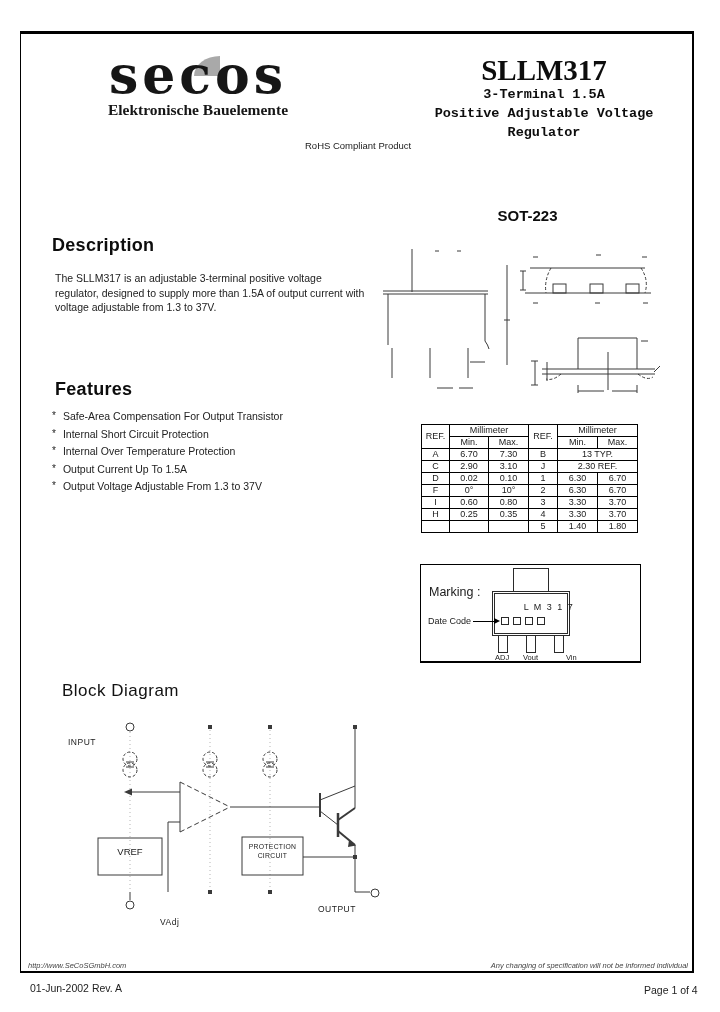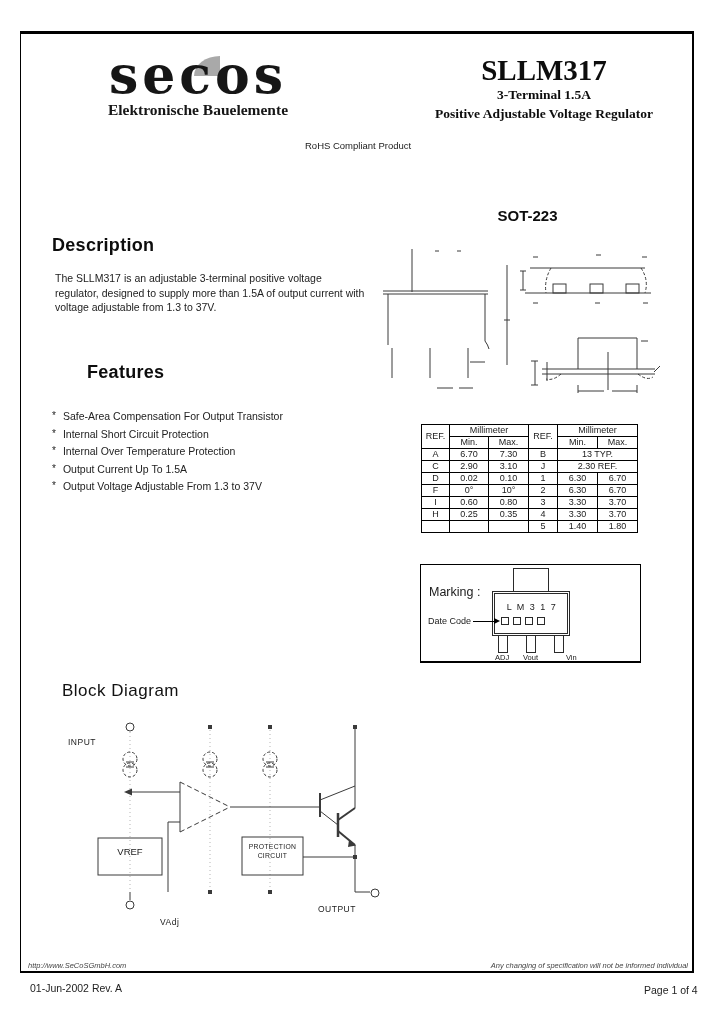--- a/index.html
+++ b/index.html
@@ -11,21 +11,21 @@
   
   .logo-wrap{left:98px;top:50px;width:200px;height:52px;text-align:center;}
   .logo-wedge{position:absolute;left:96px;top:6px;width:26px;height:20px;background:#a9a9a9;
               border-radius:100% 0 0 0;}
   .logo-text{position:relative;font-family:"DejaVu Serif",serif;font-weight:bold;font-size:52px;
              letter-spacing:4px;line-height:50px;color:#161616;}
   .logo-sub{left:98px;top:101px;width:200px;text-align:center;font-family:"Liberation Serif","DejaVu Serif",serif;
             font-weight:bold;font-size:15.5px;color:#161616;}
   .title-block{left:415px;top:55px;width:258px;text-align:center;font-family:"Liberation Serif","DejaVu Serif",serif;color:#0d0d0d;}
   .part-no{font-size:29px;font-weight:bold;line-height:30px;}
-  .subtitle{font-size:13.5px;font-weight:bold;line-height:19px;}
+  .subtitle{font-size:13.5px;font-weight:bold;line-height:19px;font-family:Liberation Mono, monospace;}
   .rohs{left:305px;top:140px;font-size:9.5px;color:#222;}
   
   .h-big{font-size:18px;font-weight:bold;color:#0d0d0d;letter-spacing:0.3px;}
   .desc-body{left:55px;top:271px;width:312px;font-size:10.5px;line-height:14.5px;color:#222;}
   .features-list{left:52px;top:411px;width:320px;}
   .feat{display:flex;gap:7px;margin-bottom:6.5px;font-size:10.5px;color:#222;line-height:11px;}
   .bullet{font-size:10px;position:relative;top:-1px;}
   .sot-label{left:470px;top:207px;width:115px;text-align:center;font-size:15px;font-weight:bold;color:#0d0d0d;}
   
   .dim-table{position:absolute;left:421px;top:424px;border-collapse:collapse;table-layout:fixed;
@@ -33,21 +33,21 @@
   .dim-table td,.dim-table th{border:1px solid #000;height:11px;line-height:11px;padding:0 1px;
              font-weight:normal;overflow:hidden;white-space:nowrap;}
   
   .marking-box{left:420px;top:564px;width:221px;height:99px;box-sizing:border-box;
                border:1px solid #000;border-bottom-width:2px;}
   .mark-title{position:absolute;left:8px;top:20px;font-size:12.5px;color:#1a1a1a;}
   .mark-tab{position:absolute;left:92px;top:3px;width:36px;height:24px;border:1px solid #2a2a2a;box-sizing:border-box;background:#fff;}
   .mark-body{position:absolute;left:71px;top:26px;width:78px;height:45px;border:1px solid #2a2a2a;box-sizing:border-box;background:#fff;}
   .mark-body-inner{position:absolute;left:1px;top:1px;right:1px;bottom:1px;border:1px solid #2a2a2a;}
   .chip-text{position:absolute;left:71px;top:37px;width:80px;text-align:center;font-size:9px;
-             letter-spacing:1.5px;color:#1a1a1a;}
+             letter-spacing:1.5px;color:#1a1a1a;padding-left:17px;}
   .dc-squares{position:absolute;left:80px;top:52px;display:flex;gap:4px;}
   .dc-squares div{width:8px;height:8px;border:1px solid #2a2a2a;box-sizing:border-box;}
   .dc-label{position:absolute;left:7px;top:51px;font-size:9px;color:#1a1a1a;}
   .dc-arrow-line{position:absolute;left:52px;top:56px;width:21px;height:1px;background:#000;}
   .dc-arrow-head{position:absolute;left:73px;top:53px;width:0;height:0;
                  border-left:6px solid #000;border-top:3.5px solid transparent;border-bottom:3.5px solid transparent;}
   .mark-lead{position:absolute;top:70px;width:10px;height:18px;border:1px solid #2a2a2a;border-top:none;box-sizing:border-box;}
   .pin-label{position:absolute;top:88px;font-size:7.5px;color:#1a1a1a;}
   
   .bd-heading{left:62px;top:681px;font-size:17px;color:#111;letter-spacing:0.5px;}
@@ -78,21 +78,21 @@
     <div class="part-no">SLLM317</div>
     <div class="subtitle">3-Terminal 1.5A</div>
     <div class="subtitle">Positive Adjustable Voltage Regulator</div>
   </div>
 
   <div class="abs rohs">RoHS Compliant Product</div>
 
   <div class="abs h-big" style="left:52px;top:235px;">Description</div>
   <div class="abs desc-body">The SLLM317 is an adjustable 3-terminal positive voltage regulator, designed to supply more than 1.5A of output current with voltage adjustable from 1.3 to 37V.</div>
 
-  <div class="abs h-big" style="left:55px;top:362px;margin-left:32px;">Features</div>
+  <div class="abs h-big" style="left:55px;top:379px;">Features</div>
   <div class="abs features-list">
     <div class="feat">
         <span class="bullet">*</span>
         <span>Safe-Area Compensation For Output Transistor</span>
       </div>
     <div class="feat">
         <span class="bullet">*</span>
         <span>Internal Short Circuit Protection</span>
       </div>
     <div class="feat">

